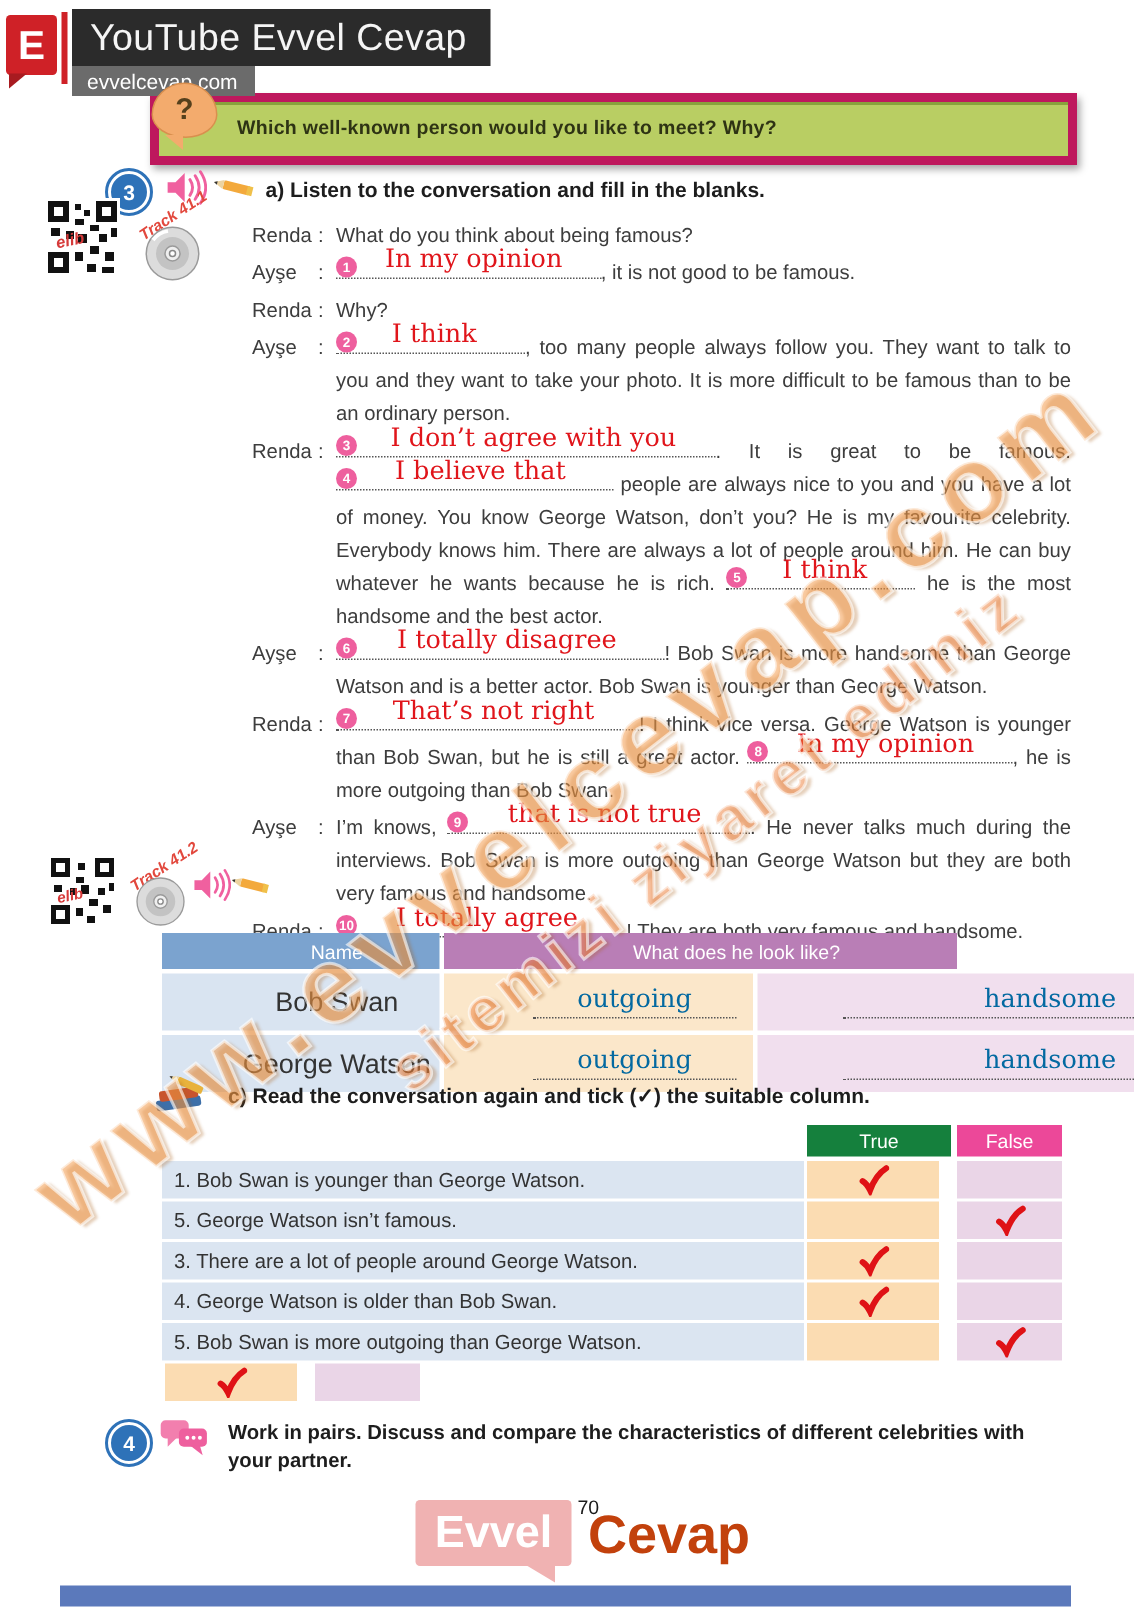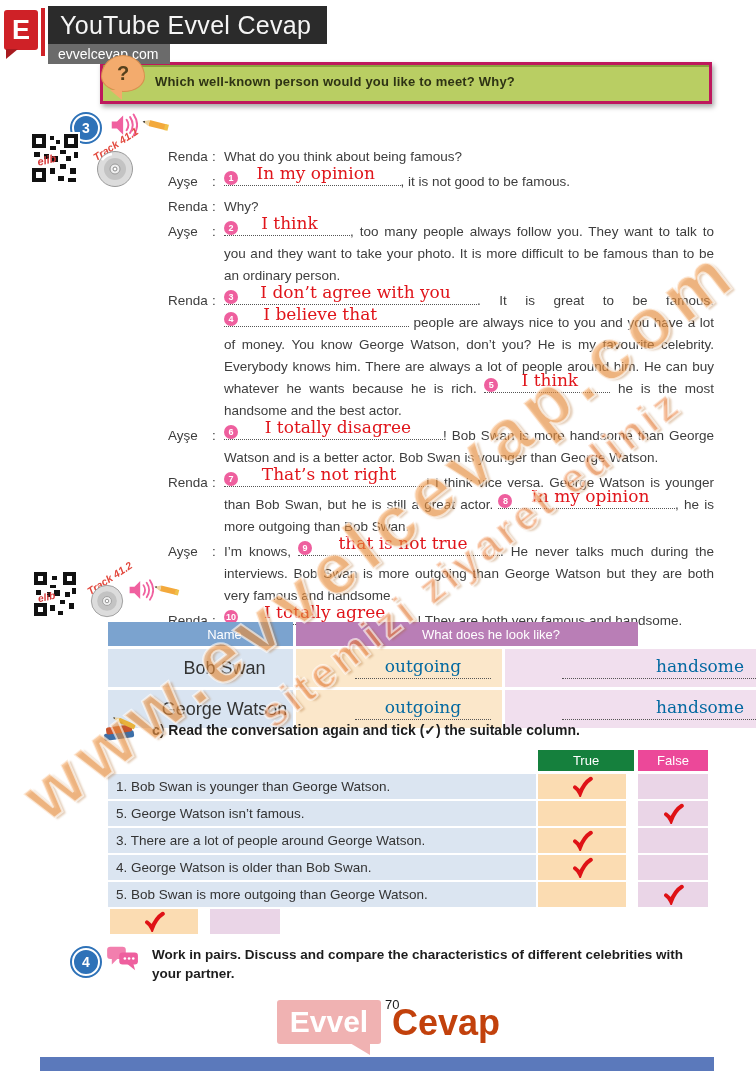--- a/index.html
+++ b/index.html
@@ -11,21 +11,21 @@
           color:#fff;font-weight:bold;font-size:27px;display:flex;align-items:center;justify-content:center;z-index:5;}
   .ebadge:after{content:"";position:absolute;left:2px;bottom:-9px;border-left:12px solid #a81b20;border-bottom:10px solid transparent;}
   .redstripe{position:absolute;left:41px;top:8px;width:4px;height:48px;background:#cf2127;z-index:5;}
   .brandbox{position:absolute;left:48px;top:6px;height:38px;background:#2b2b2b;color:#f5f5f5;
             font-size:25px;line-height:38px;padding:0 16px 0 12px;letter-spacing:.3px;z-index:4;}
   .domainbox{position:absolute;left:48px;top:44px;height:20px;background:#6b6b6b;color:#fff;
              font-size:14px;line-height:20px;padding:0 12px 0 10px;z-index:4;}
 
   
   .banner{position:absolute;left:100px;top:62px;width:606px;height:36px;background:#b9ce63;
-          border:3px solid #be185d;box-shadow:2px 3px 5px rgba(0,0,0,.35);z-index:2;}
+          border:6px solid #be185d;box-shadow:2px 3px 5px rgba(0,0,0,.35);z-index:2;}
   .banner:before{content:"";position:absolute;left:0;top:0;width:100%;height:2px;background:#89a23c;}
   .banner .qtext{margin:9px 0 0 52px;font-size:13px;font-weight:bold;color:#2e3314;letter-spacing:.2px;}
   .qbubble{position:absolute;left:101px;top:55px;width:42px;height:35px;background:#f3ab6d;border:1px solid #d98f4e;
            border-radius:50% 50% 48% 52%/58% 58% 42% 42%;z-index:6;display:flex;align-items:center;justify-content:center;
            color:#55401c;font-size:20px;font-weight:bold;}
   .qbubble:after{content:"";position:absolute;left:8px;bottom:-9px;border-right:12px solid #f3ab6d;border-bottom:10px solid transparent;}
 
   
   .numcircle{position:absolute;width:24px;height:24px;border-radius:50%;background:#2e72b8;border:2px solid #fff;
              outline:2px solid #2e72b8;color:#fff;font-weight:bold;font-size:14px;
@@ -128,20 +128,21 @@
   <div class="icon" style="left:142px;top:114px;">
     <svg width="32" height="24" viewBox="0 0 34 24">
         <g transform="rotate(14 17 12)">
           <rect x="7" y="8" width="19" height="6.5" rx="1" fill="#f3a93c"></rect>
           <rect x="24" y="8" width="4" height="6.5" fill="#f0c04a"></rect>
           <polygon points="7,8 0,11.2 7,14.5" fill="#ecd3a0"></polygon>
           <polygon points="2.4,10 0,11.2 2.4,12.5" fill="#333"></polygon>
         </g>
       </svg>
   </div>
+  <div class="exlabel" style="left:177px;top:118px;font-size:14px;">a) Listen to the conversation and fill in the blanks.</div>
 
   <div class="icon" style="left:30px;top:132px;">
     <svg width="50" height="52" viewBox="0 0 50 52" shape-rendering="crispEdges">
       <rect width="50" height="52" fill="#fff"></rect>
       <rect x="2" y="2" width="14" height="14" fill="#111"></rect>
         <rect x="6" y="6" width="6" height="6" fill="#fff"></rect>
       <rect x="34" y="2" width="14" height="14" fill="#111"></rect>
         <rect x="38" y="6" width="6" height="6" fill="#fff"></rect>
       <rect x="2" y="36" width="14" height="14" fill="#111"></rect>
         <rect x="6" y="40" width="6" height="6" fill="#fff"></rect>

